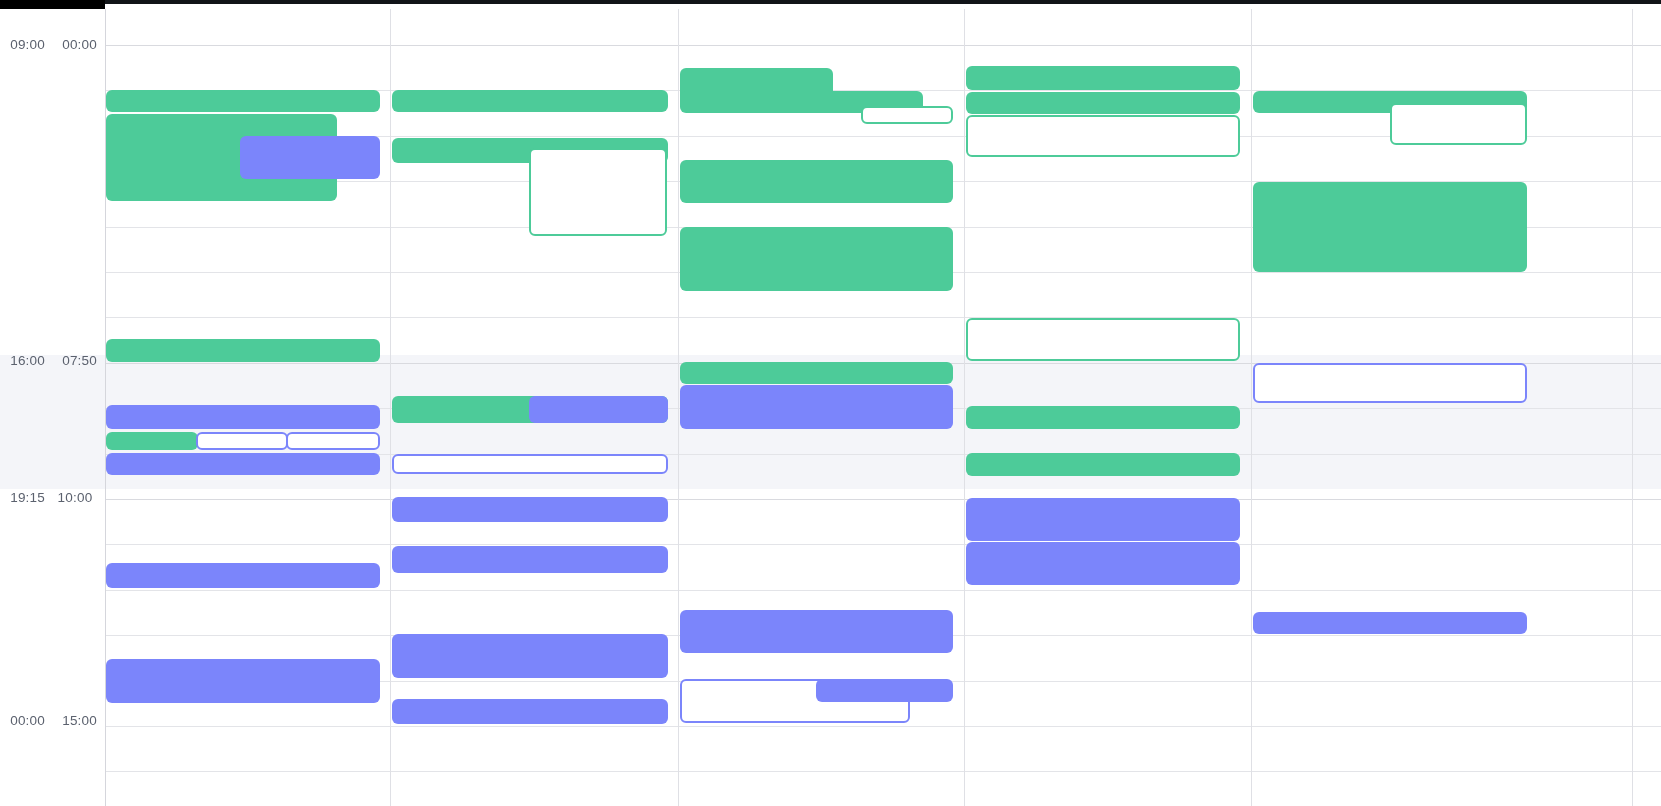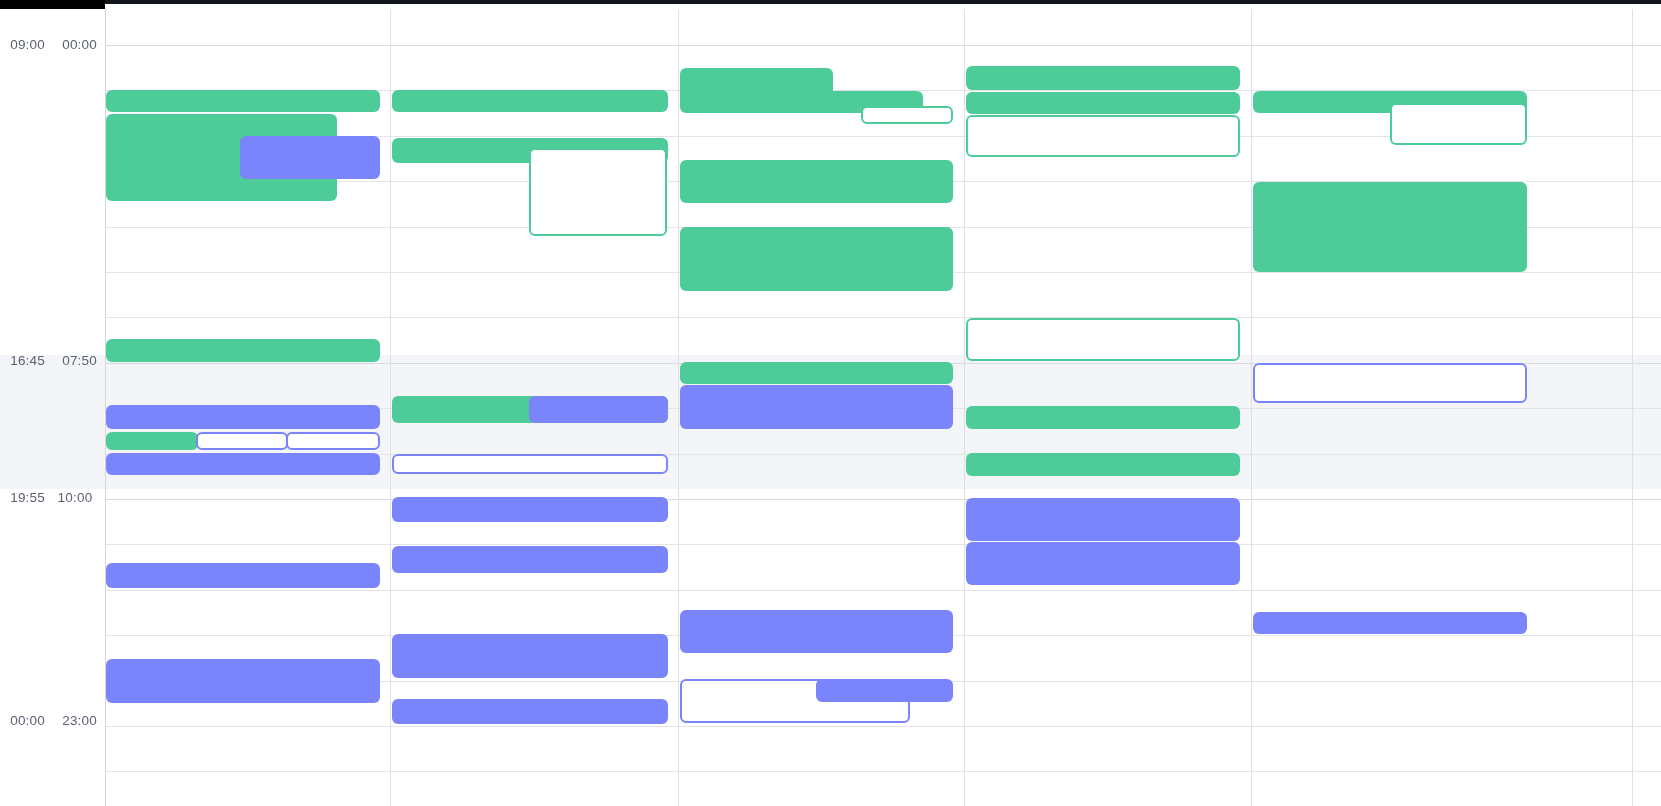--- a/index.html
+++ b/index.html
@@ -128,23 +128,23 @@
     <div id="vlines">
         <div class="vline first" style="left: 105px;"></div>
         <div class="vline" style="left: 390px;"></div>
         <div class="vline" style="left: 678px;"></div>
         <div class="vline" style="left: 964px;"></div>
         <div class="vline" style="left: 1251px;"></div>
         <div class="vline" style="left: 1632px;"></div>
       </div>
     <div id="labels">
         <div class="row-hour-label" style="top: 27px;"><span class="lt">09:00</span><span class="rt" style="margin-left: 8px;">00:00</span></div>
-        <div class="row-hour-label" style="top: 343px;"><span class="lt">16:45</span><span class="rt" style="margin-left: 8px;">07:50</span></div>
-        <div class="row-hour-label" style="top: 480px;"><span class="lt">19:55</span><span class="rt" style="margin-left: 8px; text-align: center;">10:00</span></div>
-        <div class="row-hour-label" style="top: 703px;"><span class="lt">00:00</span><span class="rt" style="margin-left: 8px;">23:00</span></div>
+        <div class="row-hour-label" style="top: 343px;"><span class="lt">16:00</span><span class="rt" style="margin-left: 8px;">07:50</span></div>
+        <div class="row-hour-label" style="top: 480px;"><span class="lt">19:15</span><span class="rt" style="margin-left: 8px; text-align: center;">10:00</span></div>
+        <div class="row-hour-label" style="top: 703px;"><span class="lt">00:00</span><span class="rt" style="margin-left: 8px;">15:00</span></div>
       </div>
     <div id="events">
         <div class="ev solid-green" style="left: 106px; top: 81px; width: 274px; height: 22px;"></div>
         <div class="ev solid-green" style="left: 106px; top: 105px; width: 231px; height: 87px;"></div>
         <div class="ev solid-blue" style="left: 240px; top: 127px; width: 140px; height: 43px;"></div>
         <div class="ev solid-green" style="left: 106px; top: 330px; width: 274px; height: 23px;"></div>
         <div class="ev solid-blue" style="left: 106px; top: 396px; width: 274px; height: 24px;"></div>
         <div class="ev solid-green" style="left: 106px; top: 423px; width: 92px; height: 18px;"></div>
         <div class="ev hollow-blue" style="left: 196px; top: 423px; width: 92px; height: 18px;"></div>
         <div class="ev hollow-blue" style="left: 286px; top: 423px; width: 94px; height: 18px;"></div>

